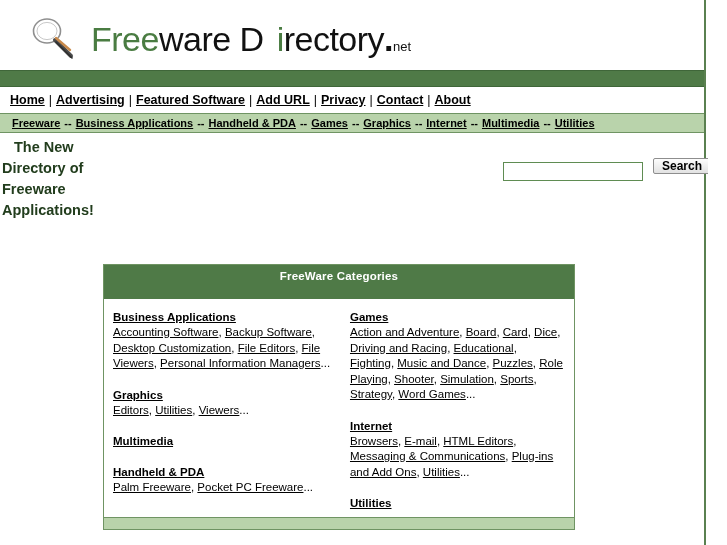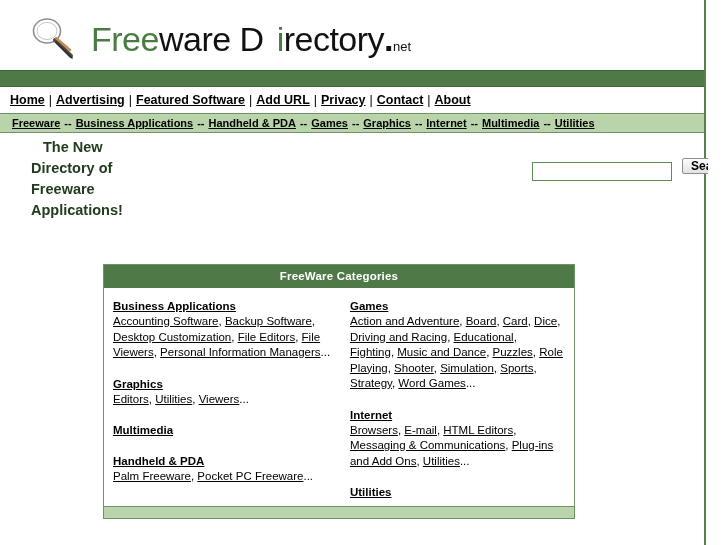--- a/index.html
+++ b/index.html
@@ -126,21 +126,20 @@
   .nav-sub .dash {
     padding: 0 4px;
     font-weight: bold;
     text-decoration: none;
   }
 
   
   .intro-row {
     position: relative;
     height: 112px;
-    margin-left: 29px;
   }
 
   .tagline {
     position: absolute;
     left: 2px;
     top: 4px;
     width: 120px;
     font-size: 14.5px;
     font-weight: bold;
     line-height: 21px;
@@ -186,21 +185,21 @@
     position: absolute;
     left: 103px;
     top: 264px;
     width: 472px;
     border: 1px solid #6f9463;
     background: #ffffff;
     box-sizing: border-box;
   }
 
   .cat-head {
-    height: 23px;
+    height: 34px;
     background: #4f7a47;
     color: #ffffff;
     font-size: 11.5px;
     font-weight: bold;
     text-align: center;
     line-height: 23px;
     letter-spacing: 0.2px;
   }
 
   .cat-body {

